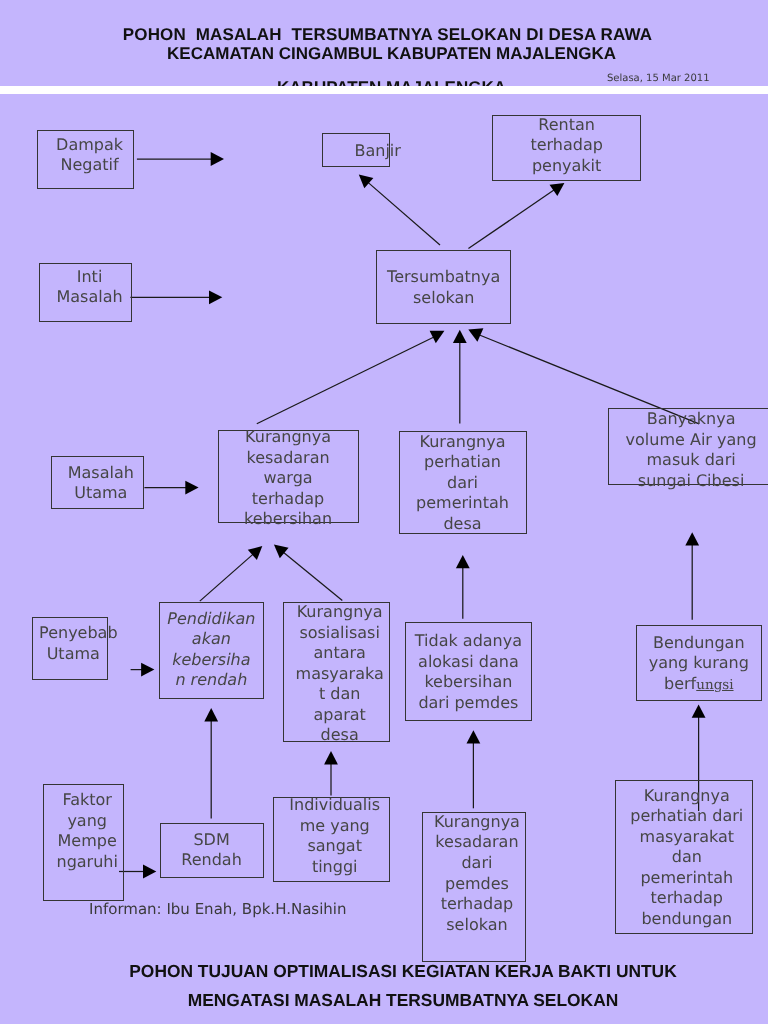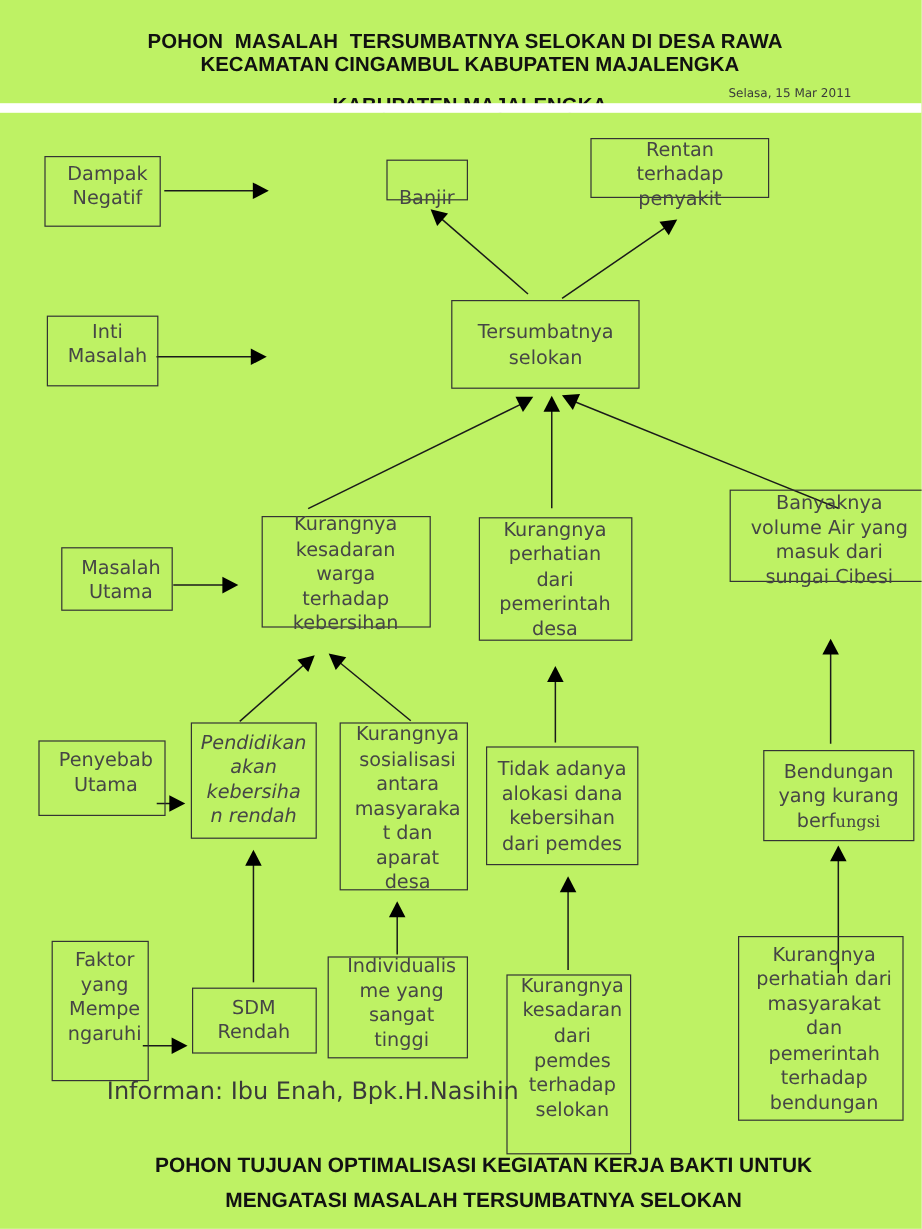--- a/index.html
+++ b/index.html
@@ -1,42 +1,42 @@
 <!DOCTYPE html>
 <html><head>
 <meta charset="utf-8">
 <title>Pohon Masalah Tersumbatnya Selokan</title>
 <style>
   html,body{margin:0;padding:0;background:#ffffff;}
   body{width:768px;height:1024px;overflow:hidden;
        font-family:"DejaVu Sans",sans-serif;color:#404040;
        -webkit-font-smoothing:antialiased;text-rendering:geometricPrecision;}
-  #page{position:relative;width:768px;height:1024px;background:#bef264;overflow:hidden;}
+  #page{position:relative;width:768px;height:1024px;background:#c4b5fd;overflow:hidden;}
 
   .title-line{position:absolute;left:3.5px;width:768px;text-align:center;
               font-family:"Liberation Sans",sans-serif;font-weight:bold;
               color:#111111;white-space:pre;}
   #title-1{top:25.6px;left:3.5px;font-size:17px;line-height:17px;letter-spacing:0.15px;}
   #title-2{top:45.3px;left:7.5px;font-size:17px;line-height:17px;}
   #title-3{top:78.7px;left:7.5px;font-size:17px;line-height:17px;}
 
   #date-label{position:absolute;left:607px;top:72.8px;font-size:10px;
               color:#3a3a3a;white-space:nowrap;font-family:"DejaVu Sans",sans-serif;}
 
   .node{position:absolute;box-sizing:border-box;border:1px solid #343434;
         background:transparent;}
   .node-text{position:absolute;left:0;width:100%;
              font-size:16px;line-height:20.55px;color:#464646;
              font-family:"DejaVu Sans",sans-serif;}
   .ta-center{text-align:center;}
-  .serif-seg{font-family:"DejaVu Serif",serif;font-size:13.5px;}
+  .serif-seg{font-family:"DejaVu Serif",serif;font-size:13.5px;text-decoration:underline;}
   .ta-left{text-align:center;padding-left:4px;box-sizing:border-box;}
 
   #informant{position:absolute;left:89px;
-             font-size:20px;line-height:16px;color:#3a3a3a;white-space:nowrap;
+             font-size:15px;line-height:16px;color:#3a3a3a;white-space:nowrap;
              font-family:"DejaVu Sans",sans-serif;}
 
   .footer-line{position:absolute;left:19px;width:768px;text-align:center;
                font-family:"Liberation Sans",sans-serif;font-weight:bold;
                font-size:17.4px;line-height:17px;letter-spacing:0px;
                color:#111;white-space:nowrap;}
 
   svg#edges{position:absolute;left:0;top:0;width:768px;height:1024px;
             overflow:visible;}
   #clipmask{position:absolute;left:0;top:86.2px;width:768px;height:8px;background:#fff;}
@@ -134,39 +134,39 @@
 Negatif</div>
       </div>
       <div class="node" style="left: 39px; top: 263.4px; width: 93.1px; height: 58.4px; border-color: rgb(52, 52, 52);">
         <div class="node-text ta-left" style="top: 2.2px; padding-left: 8px; color: rgb(70, 70, 70); white-space: pre;">Inti
 Masalah</div>
       </div>
       <div class="node" style="left: 50.9px; top: 456.2px; width: 93.1px; height: 52.5px; border-color: rgb(52, 52, 52);">
         <div class="node-text ta-left" style="top: 5.7px; padding-left: 6.7px; color: rgb(70, 70, 70); white-space: pre;">Masalah
 Utama</div>
       </div>
-      <div class="node" style="left: 32.4px; top: 617.2px; width: 106px; height: 63.3px; border-color: rgb(52, 52, 52);">
+      <div class="node" style="left: 32.4px; top: 617.2px; width: 76px; height: 63.3px; border-color: rgb(52, 52, 52);">
         <div class="node-text ta-left" style="top: 5.2px; padding-left: 5.7px; color: rgb(70, 70, 70); white-space: pre;">Penyebab
 Utama</div>
       </div>
       <div class="node" style="left: 42.7px; top: 784.1px; width: 81px; height: 117px; border-color: rgb(52, 52, 52);">
         <div class="node-text ta-left" style="top: 5.1px; padding-left: 8px; color: rgb(70, 70, 70); white-space: pre;">Faktor
 yang
 Mempe
 ngaruhi</div>
       </div>
       <div class="node" style="left: 321.5px; top: 132.8px; width: 68.3px; height: 34.3px; border-color: rgb(52, 52, 52);">
-        <div class="node-text ta-center" style="top: 21px; color: rgb(70, 70, 70); white-space: pre;">Banjir</div>
-      </div>
-      <div class="node" style="left: 492.2px; top: 115.2px; width: 148.9px; height: 50px; border-color: rgb(52, 52, 52);">
+        <div class="node-text ta-center" style="top: 7px; color: rgb(70, 70, 70); white-space: pre; padding-left: 22px;">Banjir</div>
+      </div>
+      <div class="node" style="left: 492.2px; top: 115.2px; width: 148.9px; height: 66px; border-color: rgb(52, 52, 52);">
         <div class="node-text ta-center" style="top: -1.4px; color: rgb(70, 70, 70); white-space: pre;">Rentan
 terhadap
 penyakit</div>
       </div>
-      <div class="node" style="left: 376.2px; top: 249.8px; width: 157px; height: 74.2px; border-color: rgb(52, 52, 52);">
+      <div class="node" style="left: 376.2px; top: 249.8px; width: 135px; height: 74.2px; border-color: rgb(52, 52, 52);">
         <div class="node-text ta-center" style="top: 16.2px; color: rgb(70, 70, 70); white-space: pre;">Tersumbatnya
 selokan</div>
       </div>
       <div class="node" style="left: 217.5px; top: 430px; width: 141.1px; height: 93px; border-color: rgb(52, 52, 52);">
         <div class="node-text ta-center" style="top: -4px; color: rgb(70, 70, 70); white-space: pre;">Kurangnya
 kesadaran
 warga
 terhadap
 kebersihan</div>
       </div>

